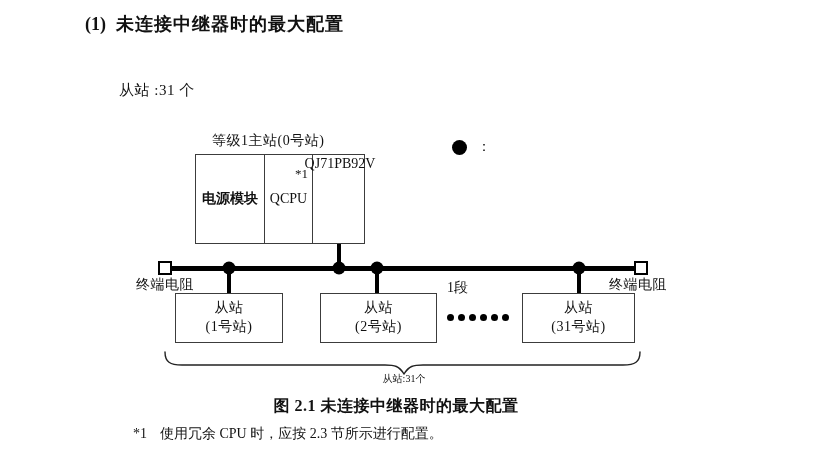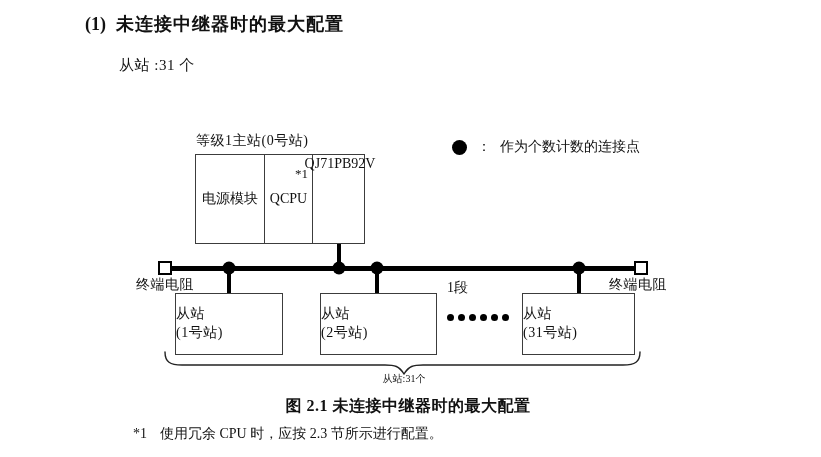--- a/index.html
+++ b/index.html
@@ -16,69 +16,68 @@
     font-family:"Liberation Serif","DejaVu Serif",serif;
     color:var(--ink);
     overflow:hidden;
   }
   .abs{position:absolute;}
   
   .heading{top:12px;left:85px;font-size:18px;font-weight:bold;letter-spacing:1px;white-space:nowrap;}
   .heading .num{margin-right:10px;letter-spacing:0;}
   .spec{left:119px;font-size:15px;white-space:nowrap;letter-spacing:0.5px;}
   .spec1{top:44px;}
-  .spec2{top:56px;}
+  .spec2{top:81px;}
   
   .legend{top:138px;left:452px;display:flex;align-items:center;font-size:14px;white-space:nowrap;}
   .legend-dot{width:15px;height:15px;border-radius:50%;background:var(--line);display:inline-block;}
   .legend-sep{margin:0 9px 0 10px;}
   
-  .master-label{top:132px;left:196px;font-size:14px;white-space:nowrap;letter-spacing:0.5px;}
+  .master-label{top:132px;left:212px;font-size:14px;white-space:nowrap;letter-spacing:0.5px;}
   .master-box{top:154px;left:195px;width:170px;height:90px;display:flex;box-sizing:border-box;}
   .cell{border:1px solid var(--border);box-sizing:border-box;display:flex;align-items:center;justify-content:center;font-size:14px;position:relative;}
   .cell + .cell{border-left:none;}
-  .cell-power{width:70px;}
+  .cell-power{width:70px;font-weight:bold;}
   .cell-cpu{width:48px;}
   .cell-cpu .fnref{position:absolute;top:11px;right:4px;font-size:13px;}
   .cell-cpu .cpu-name{}
   .cell-pb{width:52px;align-items:flex-start;justify-content:center;padding-left:3px;line-height:1.35;}
   
   .vline{width:4px;background:var(--line);}
   .master-drop{top:244px;left:337px;height:24px;}
   .bus{top:266px;left:172px;width:462px;height:5px;background:var(--line);}
   .node{width:13px;height:13px;border-radius:50%;background:var(--line);transform:translate(-50%,-50%);}
   .term-sq{width:10px;height:10px;background:#fff;border:2px solid var(--line);}
   .term-label{font-size:14px;white-space:nowrap;letter-spacing:0.5px;font-family:Liberation Serif, serif;}
   .segment-label{top:243px;left:447px;font-size:14px;white-space:nowrap;margin-top:36px;}
   
   .slave-drop{top:268px;height:26px;}
-  .slave-box{top:293px;height:62px;border:1px solid var(--border);box-sizing:border-box;display:flex;flex-direction:column;align-items:flex-start;justify-content:center;font-size:14px;line-height:1.35;letter-spacing:0.5px;}
+  .slave-box{top:293px;height:50px;border:1px solid var(--border);box-sizing:border-box;display:flex;flex-direction:column;align-items:center;justify-content:center;font-size:14px;line-height:1.35;letter-spacing:0.5px;}
   .ellipsis{top:314px;left:447px;display:flex;gap:4px;align-items:center;}
   .edot{width:7px;height:7px;border-radius:50%;background:var(--line);display:inline-block;}
   
   .brace-svg{top:350px;left:163px;}
   .brace-label{top:372px;left:404px;transform:translateX(-50%);font-size:10px;white-space:nowrap;}
-  .caption{top:396px;left:408px;transform:translateX(-50%);font-size:16px;font-weight:bold;white-space:nowrap;letter-spacing:0.5px;}
+  .caption{top:396px;left:396px;transform:translateX(-50%);font-size:16px;font-weight:bold;white-space:nowrap;letter-spacing:0.5px;}
   .footnote{top:425px;left:133px;font-size:14px;white-space:nowrap;}
   .footnote .fn-marker{margin-right:13px;}
 </style>
 </head>
 <body>
 
 <div class="page">
 
   <div class="abs heading">
     <span class="num">(1)</span><span>未连接中继器时的最大配置</span>
   </div>
   <div class="abs spec spec2">从站 :31 个</div>
 
   <div class="abs legend">
     <span class="legend-dot"></span>
     <span class="legend-sep">：</span>
-    <span>作为个数计数的连接点</span>
   </div>
 
   <div class="abs master-label">等级1主站(0号站)</div>
   <div class="abs master-box">
     <div class="cell cell-power">
       <span>电源模块</span>
     </div>
     <div class="cell cell-cpu">
       <span class="fnref">*1</span>
       <span class="cpu-name">QCPU</span>

